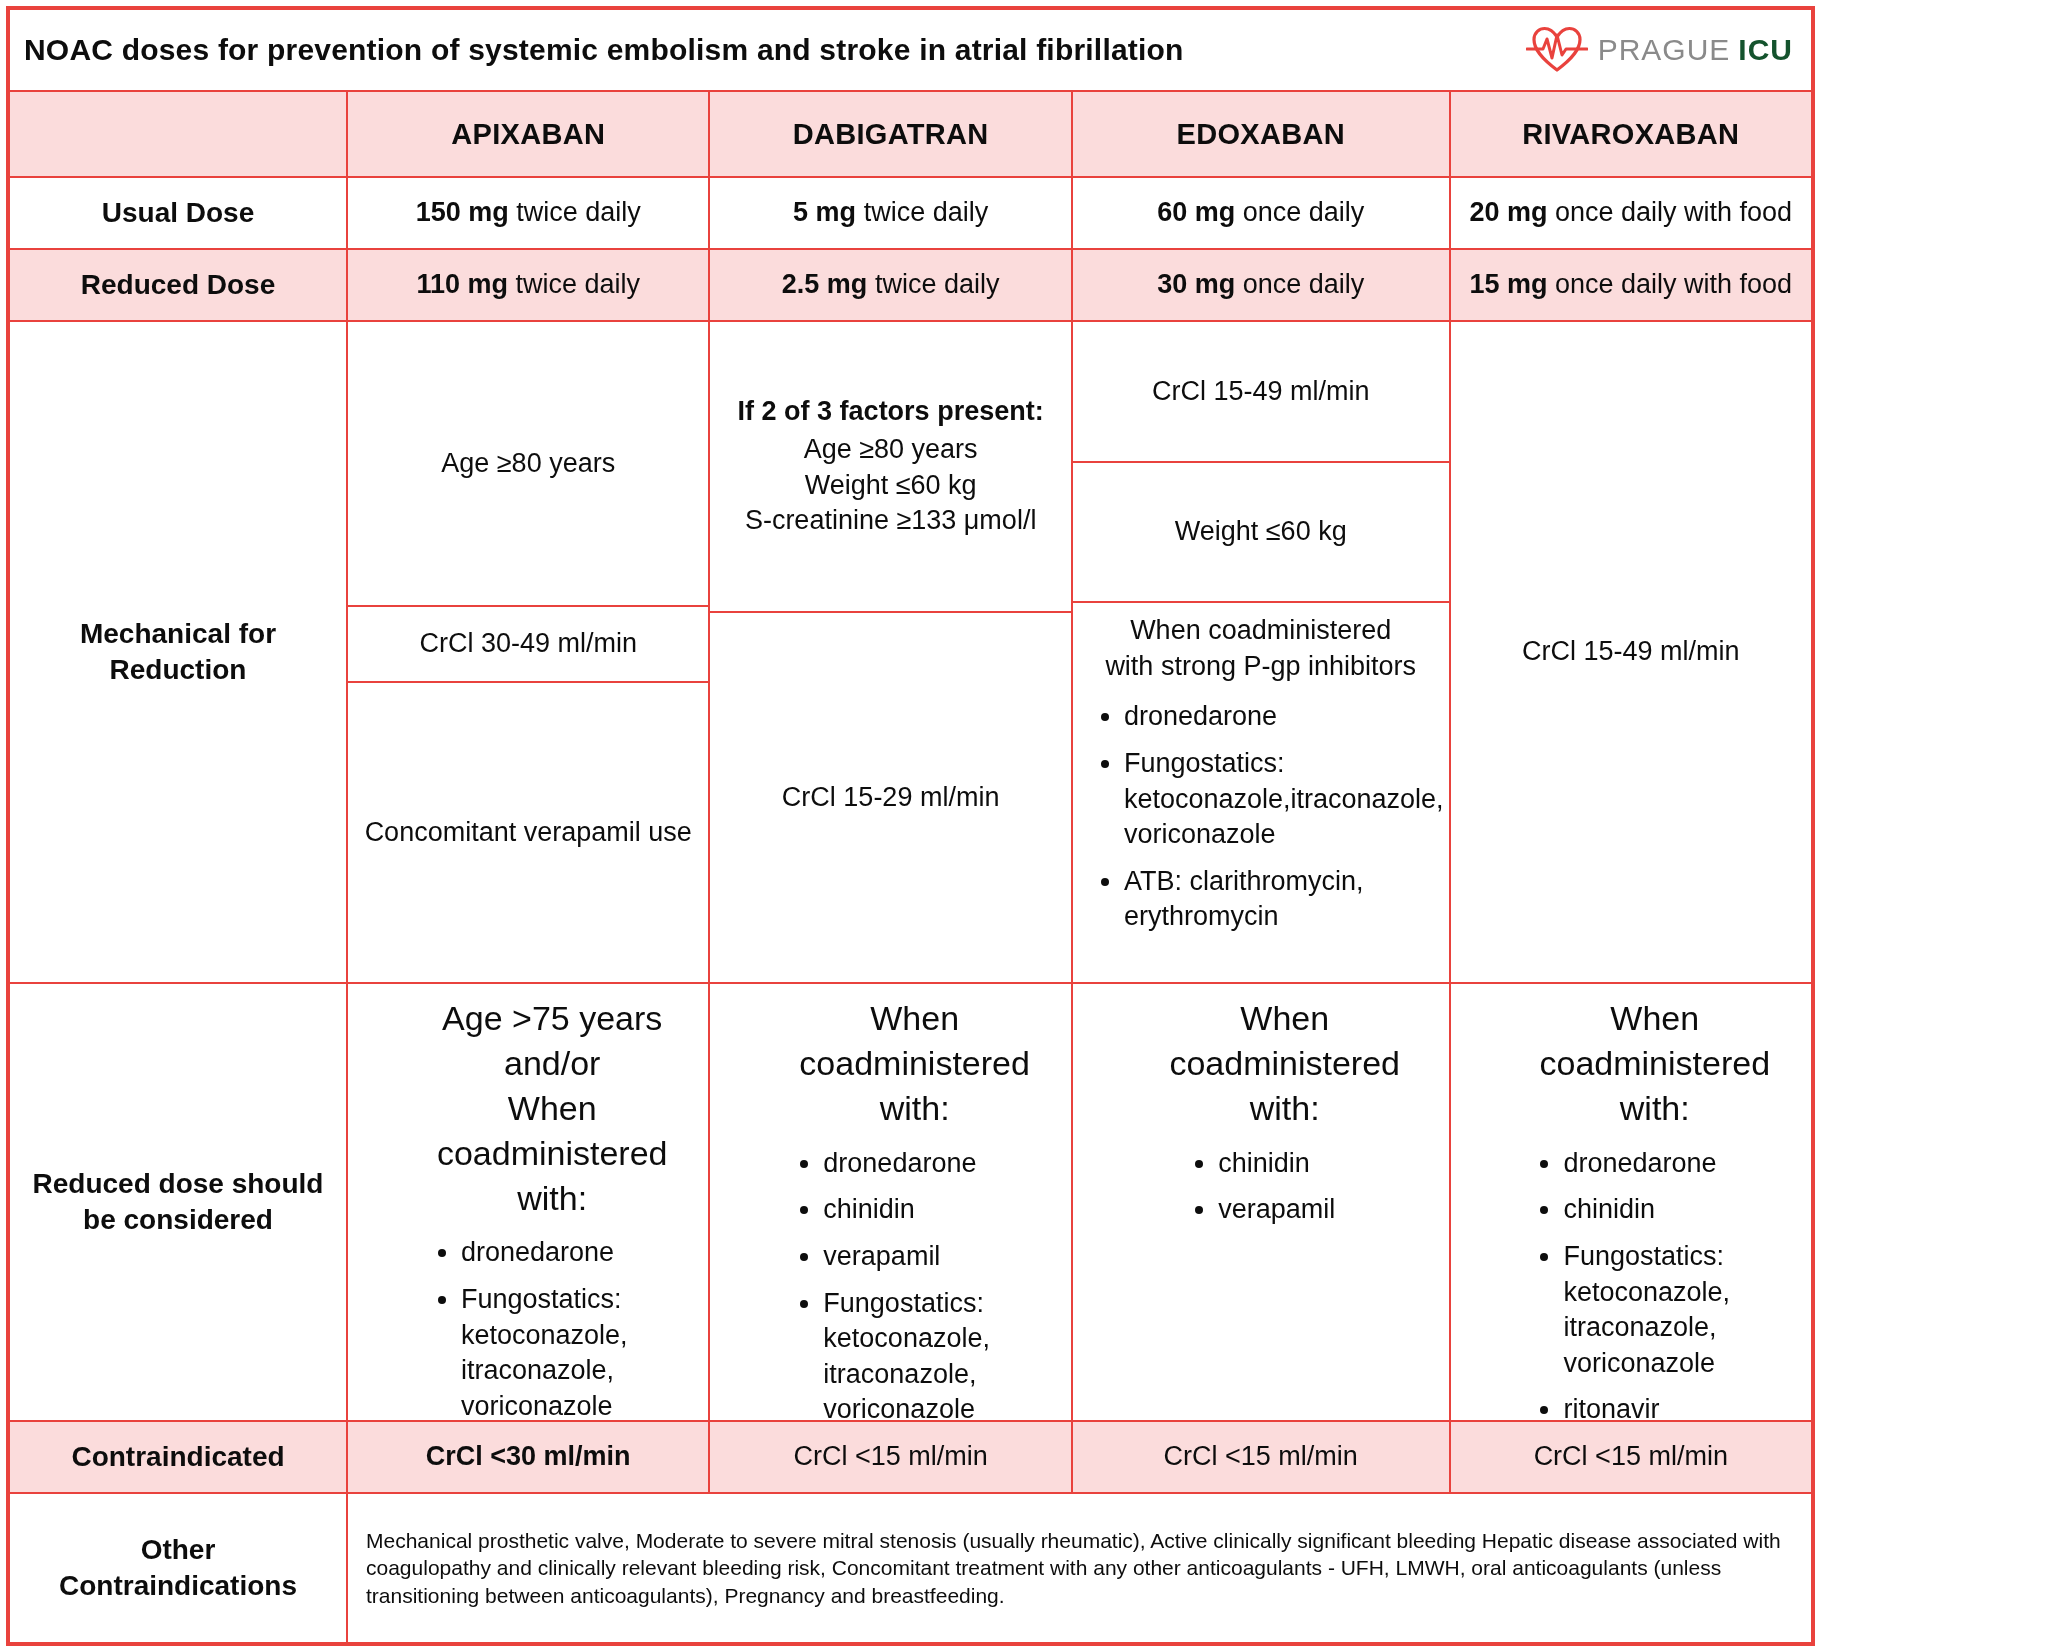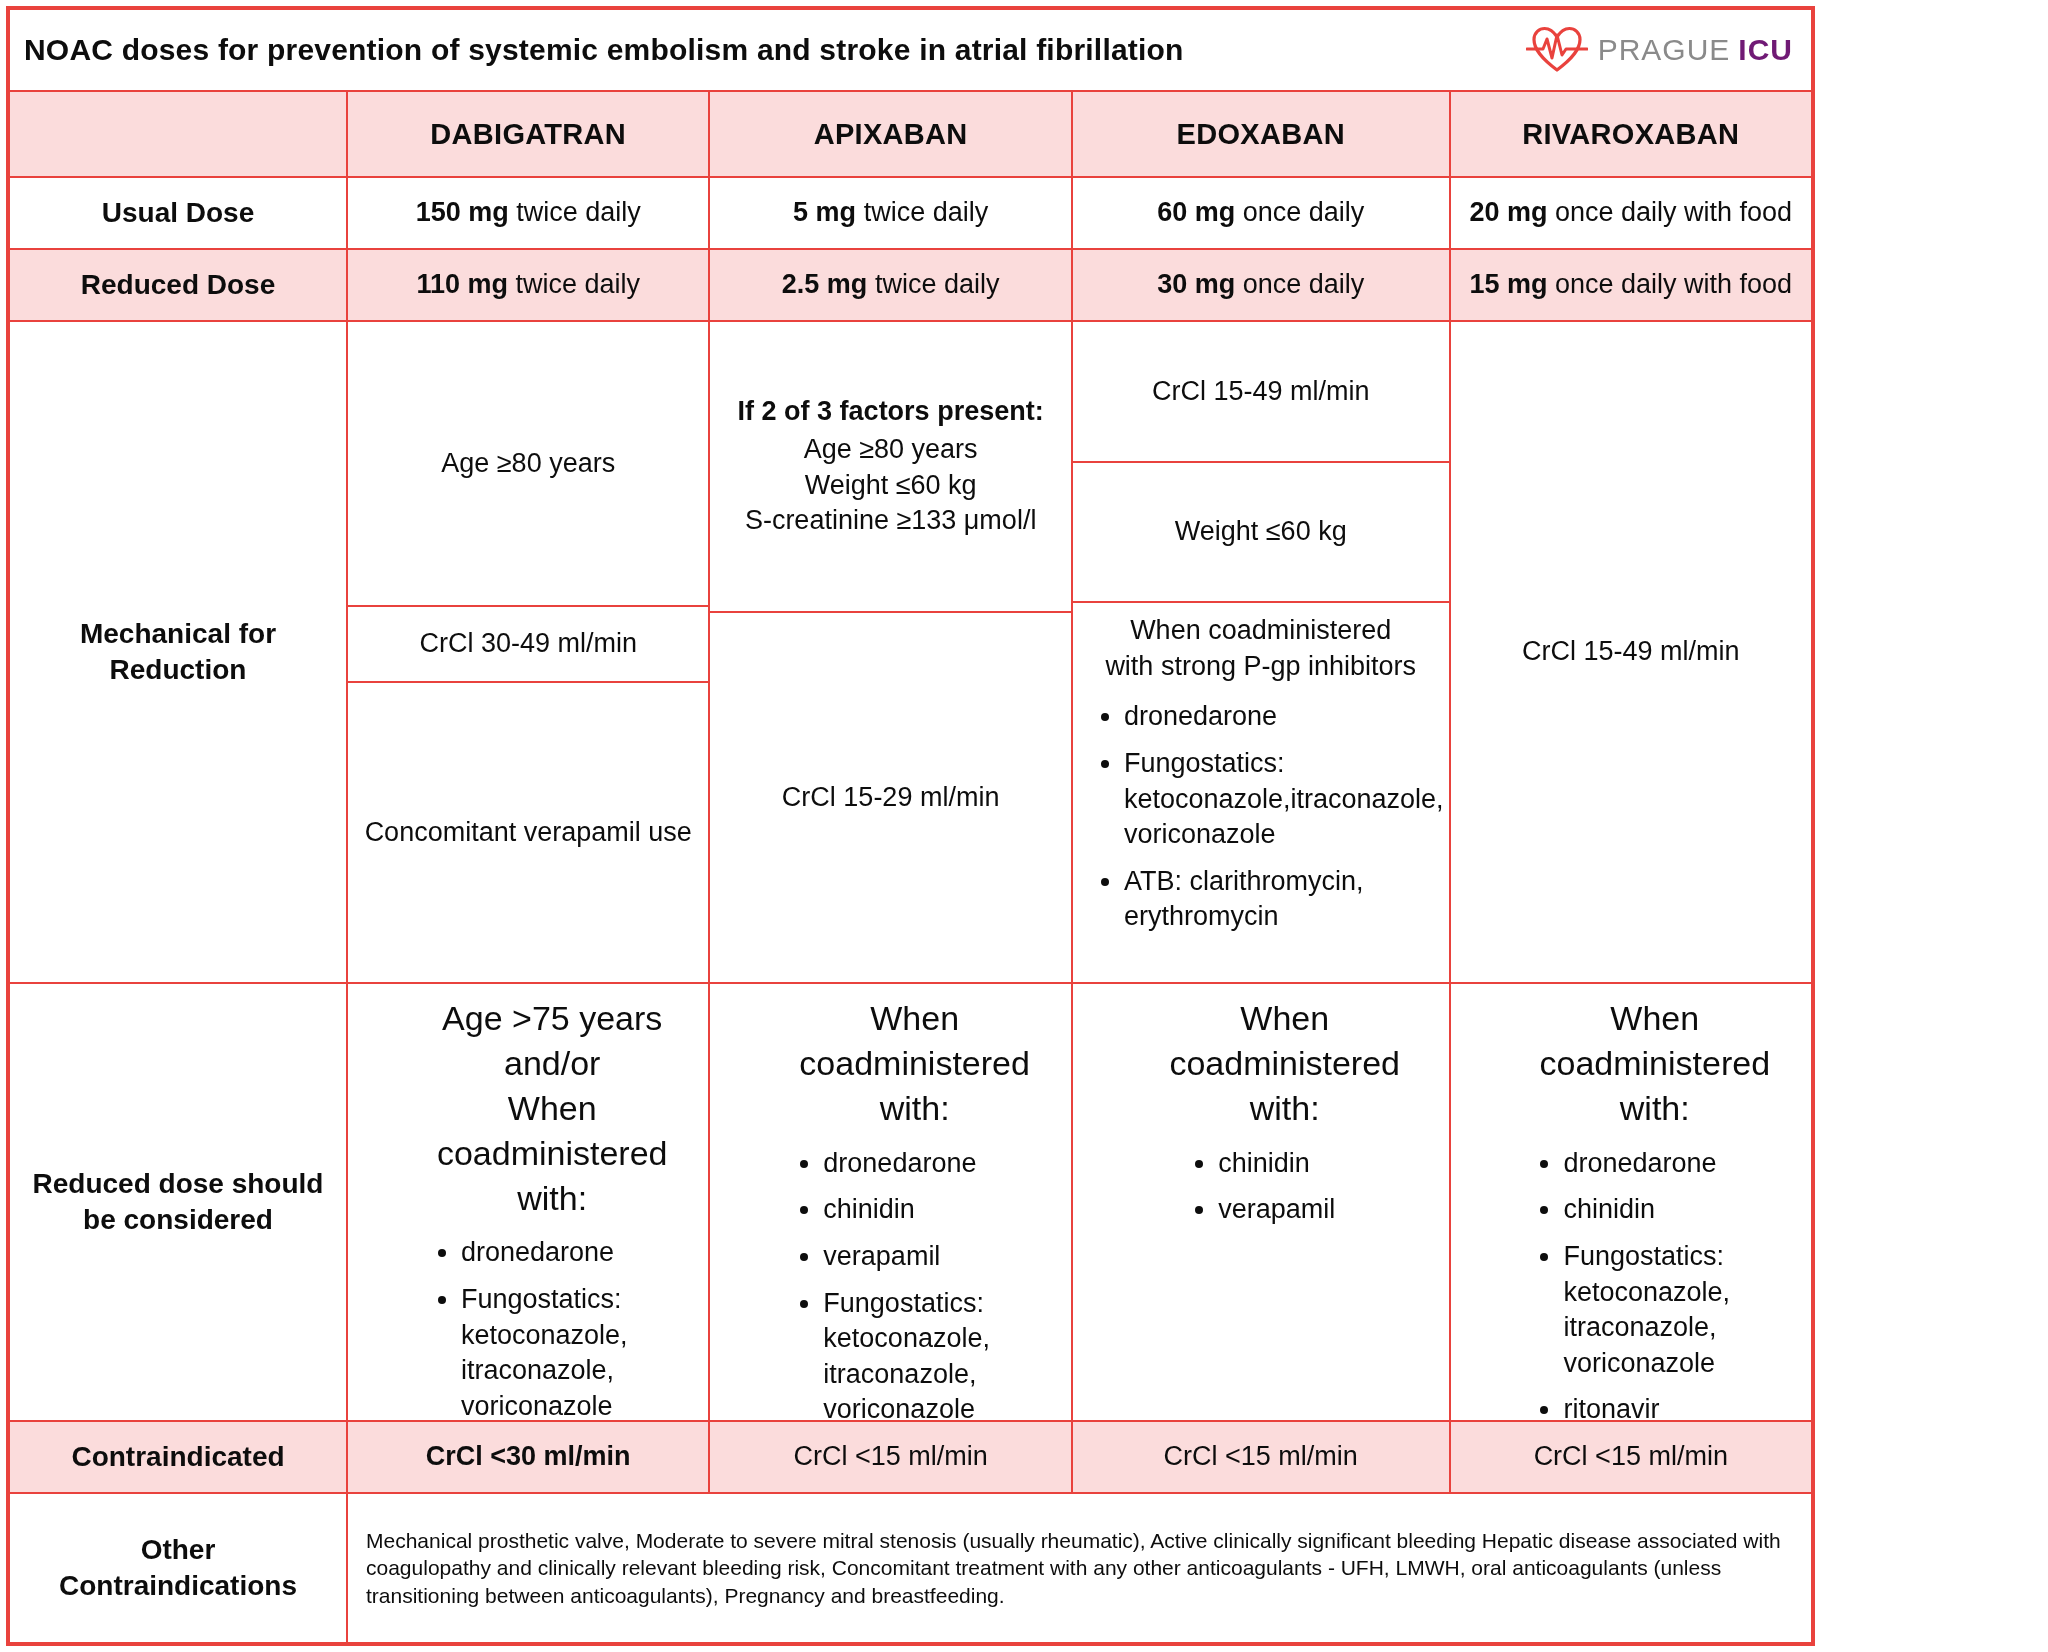--- a/index.html
+++ b/index.html
@@ -34,21 +34,21 @@
   }
   .page-title{
     font-size:30px;
     font-weight:bold;
     letter-spacing:.2px;
   }
   .logo{display:flex;align-items:center;gap:10px;}
   .logo svg{display:block;}
   .logo-text{font-size:30px;letter-spacing:1px;white-space:nowrap;}
   .logo-prague{color:#8a8a8a;font-weight:400;margin-top:28px;}
-  .logo-icu{color:#701a75;font-weight:bold;margin-left:8px;}
+  .logo-icu{color:#14532d;font-weight:bold;margin-left:8px;}
   
   .grid{
     flex:1;
     display:grid;
     grid-template-columns:336px repeat(4,1fr);
     grid-template-rows:84px 70px 70px 660px 436px 70px 1fr;
     gap:2px;
     background:var(--red);
   }
   .cell{
@@ -121,22 +121,22 @@
       </span>
       <span class="logo-text">
         <span class="logo-prague">PRAGUE</span><span class="logo-icu">ICU</span>
       </span>
     </div>
   </header>
 
   <div class="grid">
 
     <div class="cell pink head"></div>
+    <div class="cell pink head">APIXABAN</div>
     <div class="cell pink head">DABIGATRAN</div>
-    <div class="cell pink head">APIXABAN</div>
     <div class="cell pink head">EDOXABAN</div>
     <div class="cell pink head">RIVAROXABAN</div>
 
     <div class="cell rowlabel">Usual Dose</div>
     <div class="cell">
       <span><b>150 mg</b> <span>twice daily</span></span>
     </div>
     <div class="cell">
       <span><b>5 mg</b> <span>twice daily</span></span>
     </div>

